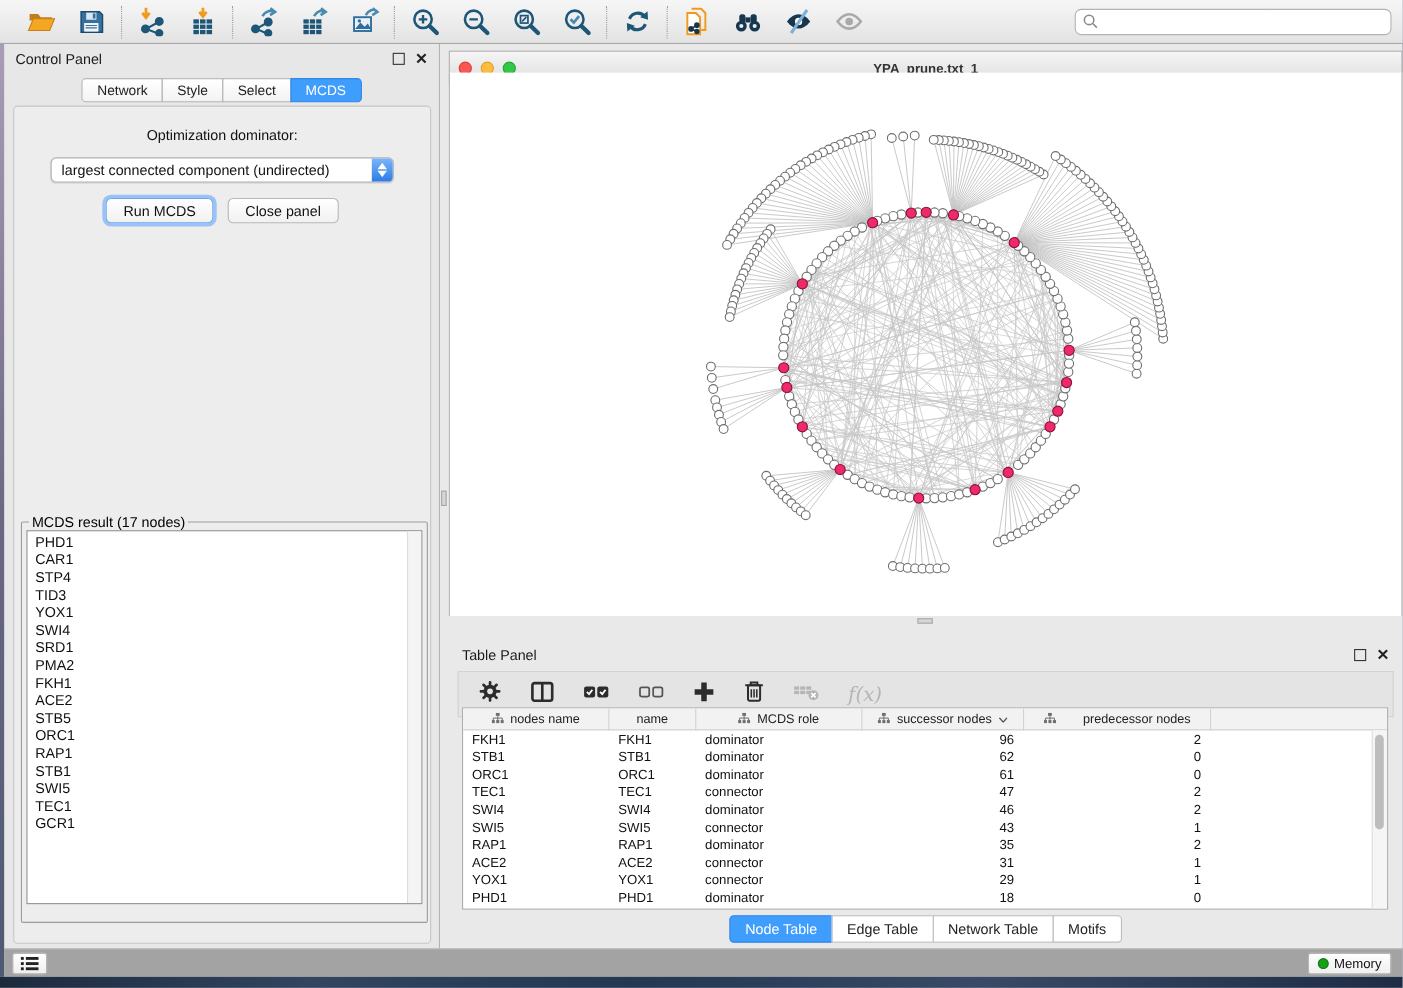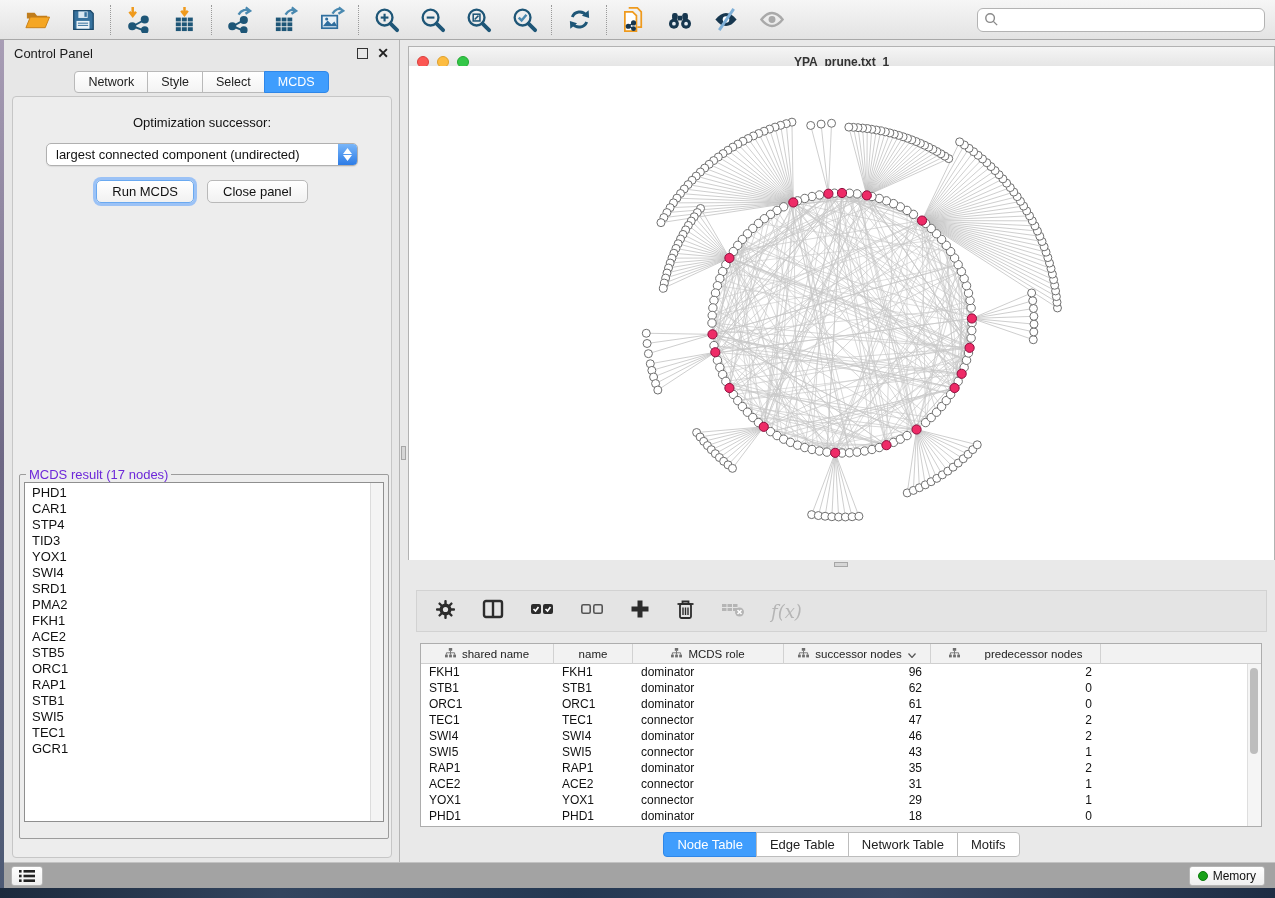--- a/index.html
+++ b/index.html
@@ -36,21 +36,21 @@
   .optlabel{text-align:center;margin-top:18px;font-size:13px;color:#111;}
   .mselect{position:relative;margin:13px auto 0;width:312px;height:23px;background:#fff;border:1px solid #b0b0b0;border-radius:5px;
     box-sizing:border-box;display:flex;align-items:center;font-size:13px;color:#111;padding-left:9px;box-shadow:0 1px 1px rgba(0,0,0,.08);}
   .stepper{position:absolute;right:0;top:0;width:19px;height:21px;border-radius:0 4px 4px 0;background:linear-gradient(#79b6f9,#2d7ce6);
     display:flex;flex-direction:column;align-items:center;justify-content:center;gap:1px;}
   .btnrow{display:flex;justify-content:center;gap:13px;margin-top:14px;}
   .macbtn{height:23px;padding:0 15px;background:linear-gradient(#ffffff,#f1f1f1);border:1px solid #b9b9b9;border-radius:5px;
     font-size:13px;color:#111;font-family:"Liberation Sans",sans-serif;cursor:default;}
   .macbtn.focused{box-shadow:0 0 0 3px rgba(110,170,250,.65);border-color:#6aa9f0;}
   #mcds-box{position:absolute;left:6px;top:370px;width:370px;height:372px;border:1px solid #9c9c9c;border-radius:2px;margin:0;padding:0 4px 6px 4px;box-sizing:border-box;background:transparent;}
-  #mcds-box legend{font-size:13px;color:#6d28d9;padding:0 3px;margin-left:2px;}
+  #mcds-box legend{font-size:13px;color:#000000;padding:0 3px;margin-left:2px;}
   #mcds-list{position:relative;width:100%;height:340px;background:#fff;border:1px solid #8f8f8f;box-sizing:border-box;
     overflow:hidden;font-size:13px;color:#111;padding:2px 0 0 7px;}
   #mcds-list .li{line-height:16px;}
   .vtrack{position:absolute;right:0;top:0;bottom:0;width:12px;background:#f4f4f4;border-left:1px solid #dcdcdc;}
 
   
   #vsplit{position:absolute;left:400px;top:40px;width:8px;height:822px;background:#e9e9e9;}
   #vsplit .h{position:absolute;left:1px;top:406px;width:5px;height:14px;background:#d6d6d6;border:1px solid #a6a6a6;box-sizing:border-box;}
   #hsplit{position:absolute;left:408px;top:560px;width:867px;height:10px;background:#e9e9e9;}
   #hsplit .h{position:absolute;left:426px;top:2px;width:14px;height:5px;background:#d6d6d6;border:1px solid #a6a6a6;box-sizing:border-box;}
@@ -61,21 +61,21 @@
   .tl{width:12px;height:12px;border-radius:50%;margin-right:8px;box-sizing:border-box;}
   .tl.r{background:#fc5753;border:1px solid #d8403c;}
   .tl.y{background:#fdbc40;border:1px solid #dfa02c;}
   .tl.g{background:#33c748;border:1px solid #23a833;}
   #net-title .t{position:absolute;left:0;right:0;text-align:center;font-size:12px;font-weight:700;color:#333;}
   #net-canvas{position:absolute;left:408px;top:66px;width:867px;height:494px;background:#fff;
     border-left:1px solid #b2b2b2;border-right:1px solid #b2b2b2;box-sizing:border-box;overflow:hidden;}
 
   
   #table-panel{position:absolute;left:408px;top:570px;width:867px;height:292px;background:#e9e9e9;}
-  #tp-toolbar{position:absolute;left:8px;top:20px;width:851px;height:42px;background:#e4e4e4;border:1px solid #d2d2d2;
+  #tp-toolbar{position:absolute;left:8px;top:40px;width:851px;height:42px;background:#e4e4e4;border:1px solid #d2d2d2;
     box-sizing:border-box;display:flex;align-items:center;gap:26px;padding:0 18px;}
   .fx{font-family:"DejaVu Serif",serif;font-style:italic;font-size:18px;color:#b5b5b5;}
   #ntable{position:absolute;left:12px;top:73px;width:842px;height:184px;background:#fff;border:1px solid #adadad;box-sizing:border-box;overflow:hidden;}
   #thead{display:flex;height:20px;background:#f2f2f2;border-bottom:1px solid #cfcfcf;box-sizing:border-box;}
   .th{display:flex;align-items:center;justify-content:center;gap:6px;border-right:1px solid #d2d2d2;font-size:11.5px;color:#222;box-sizing:border-box;height:20px;}
   .trow{display:flex;height:16px;align-items:center;font-size:12px;color:#111;}
   .td{box-sizing:border-box;white-space:nowrap;overflow:hidden;}
   .td.txt{padding-left:8px;text-align:left;}
   .td.num{text-align:right;padding-right:9px;}
   #tscroll{position:absolute;right:0;top:20px;bottom:0;width:13px;background:#f5f5f5;border-left:1px solid #dedede;}
@@ -292,21 +292,21 @@
       <span class="wbtn"></span>
       <span class="wx">✕</span>
     </div>
     <div id="cp-tabs">
         <div class="tab">Network</div>
         <div class="tab">Style</div>
         <div class="tab">Select</div>
         <div class="tab active">MCDS</div>
       </div>
     <div id="cp-content">
-      <div class="optlabel">Optimization successor:</div>
+      <div class="optlabel">Optimization dominator:</div>
       <div class="mselect">
         <span>largest connected component (undirected)</span>
         <span class="stepper">
           <svg width="9" height="6" viewBox="0 0 9 6">
               <polygon points="4.5,0 9,6 0,6" fill="#fff"></polygon>
             </svg>
           <svg width="9" height="6" viewBox="0 0 9 6">
               <polygon points="4.5,6 9,0 0,0" fill="#fff"></polygon>
             </svg>
         </span>
@@ -1173,21 +1173,21 @@
                 <g fill="#6e6e6e">
                   <rect x="3.8" y="0" width="3.4" height="2.8"></rect>
                   <rect x="0" y="6.6" width="2.8" height="2.8"></rect>
                   <rect x="4.1" y="6.6" width="2.8" height="2.8"></rect>
                   <rect x="8.2" y="6.6" width="2.8" height="2.8"></rect>
                 </g>
                 <g stroke="#6e6e6e" stroke-width="0.9" fill="none">
                   <path d="M5.5 2.8v2M1.4 6.6v-1.8h8.2v1.8M5.5 4.8v1.8"></path>
                 </g>
               </svg></span>
-            <span>shared name</span>
+            <span>nodes name</span>
           </div>
           <div class="th" style="width: 79px;">
             <span>name</span>
           </div>
           <div class="th" style="width: 151px;">
             <span><svg width="11" height="10" viewBox="0 0 11 10">
                 <g fill="#6e6e6e">
                   <rect x="3.8" y="0" width="3.4" height="2.8"></rect>
                   <rect x="0" y="6.6" width="2.8" height="2.8"></rect>
                   <rect x="4.1" y="6.6" width="2.8" height="2.8"></rect>

